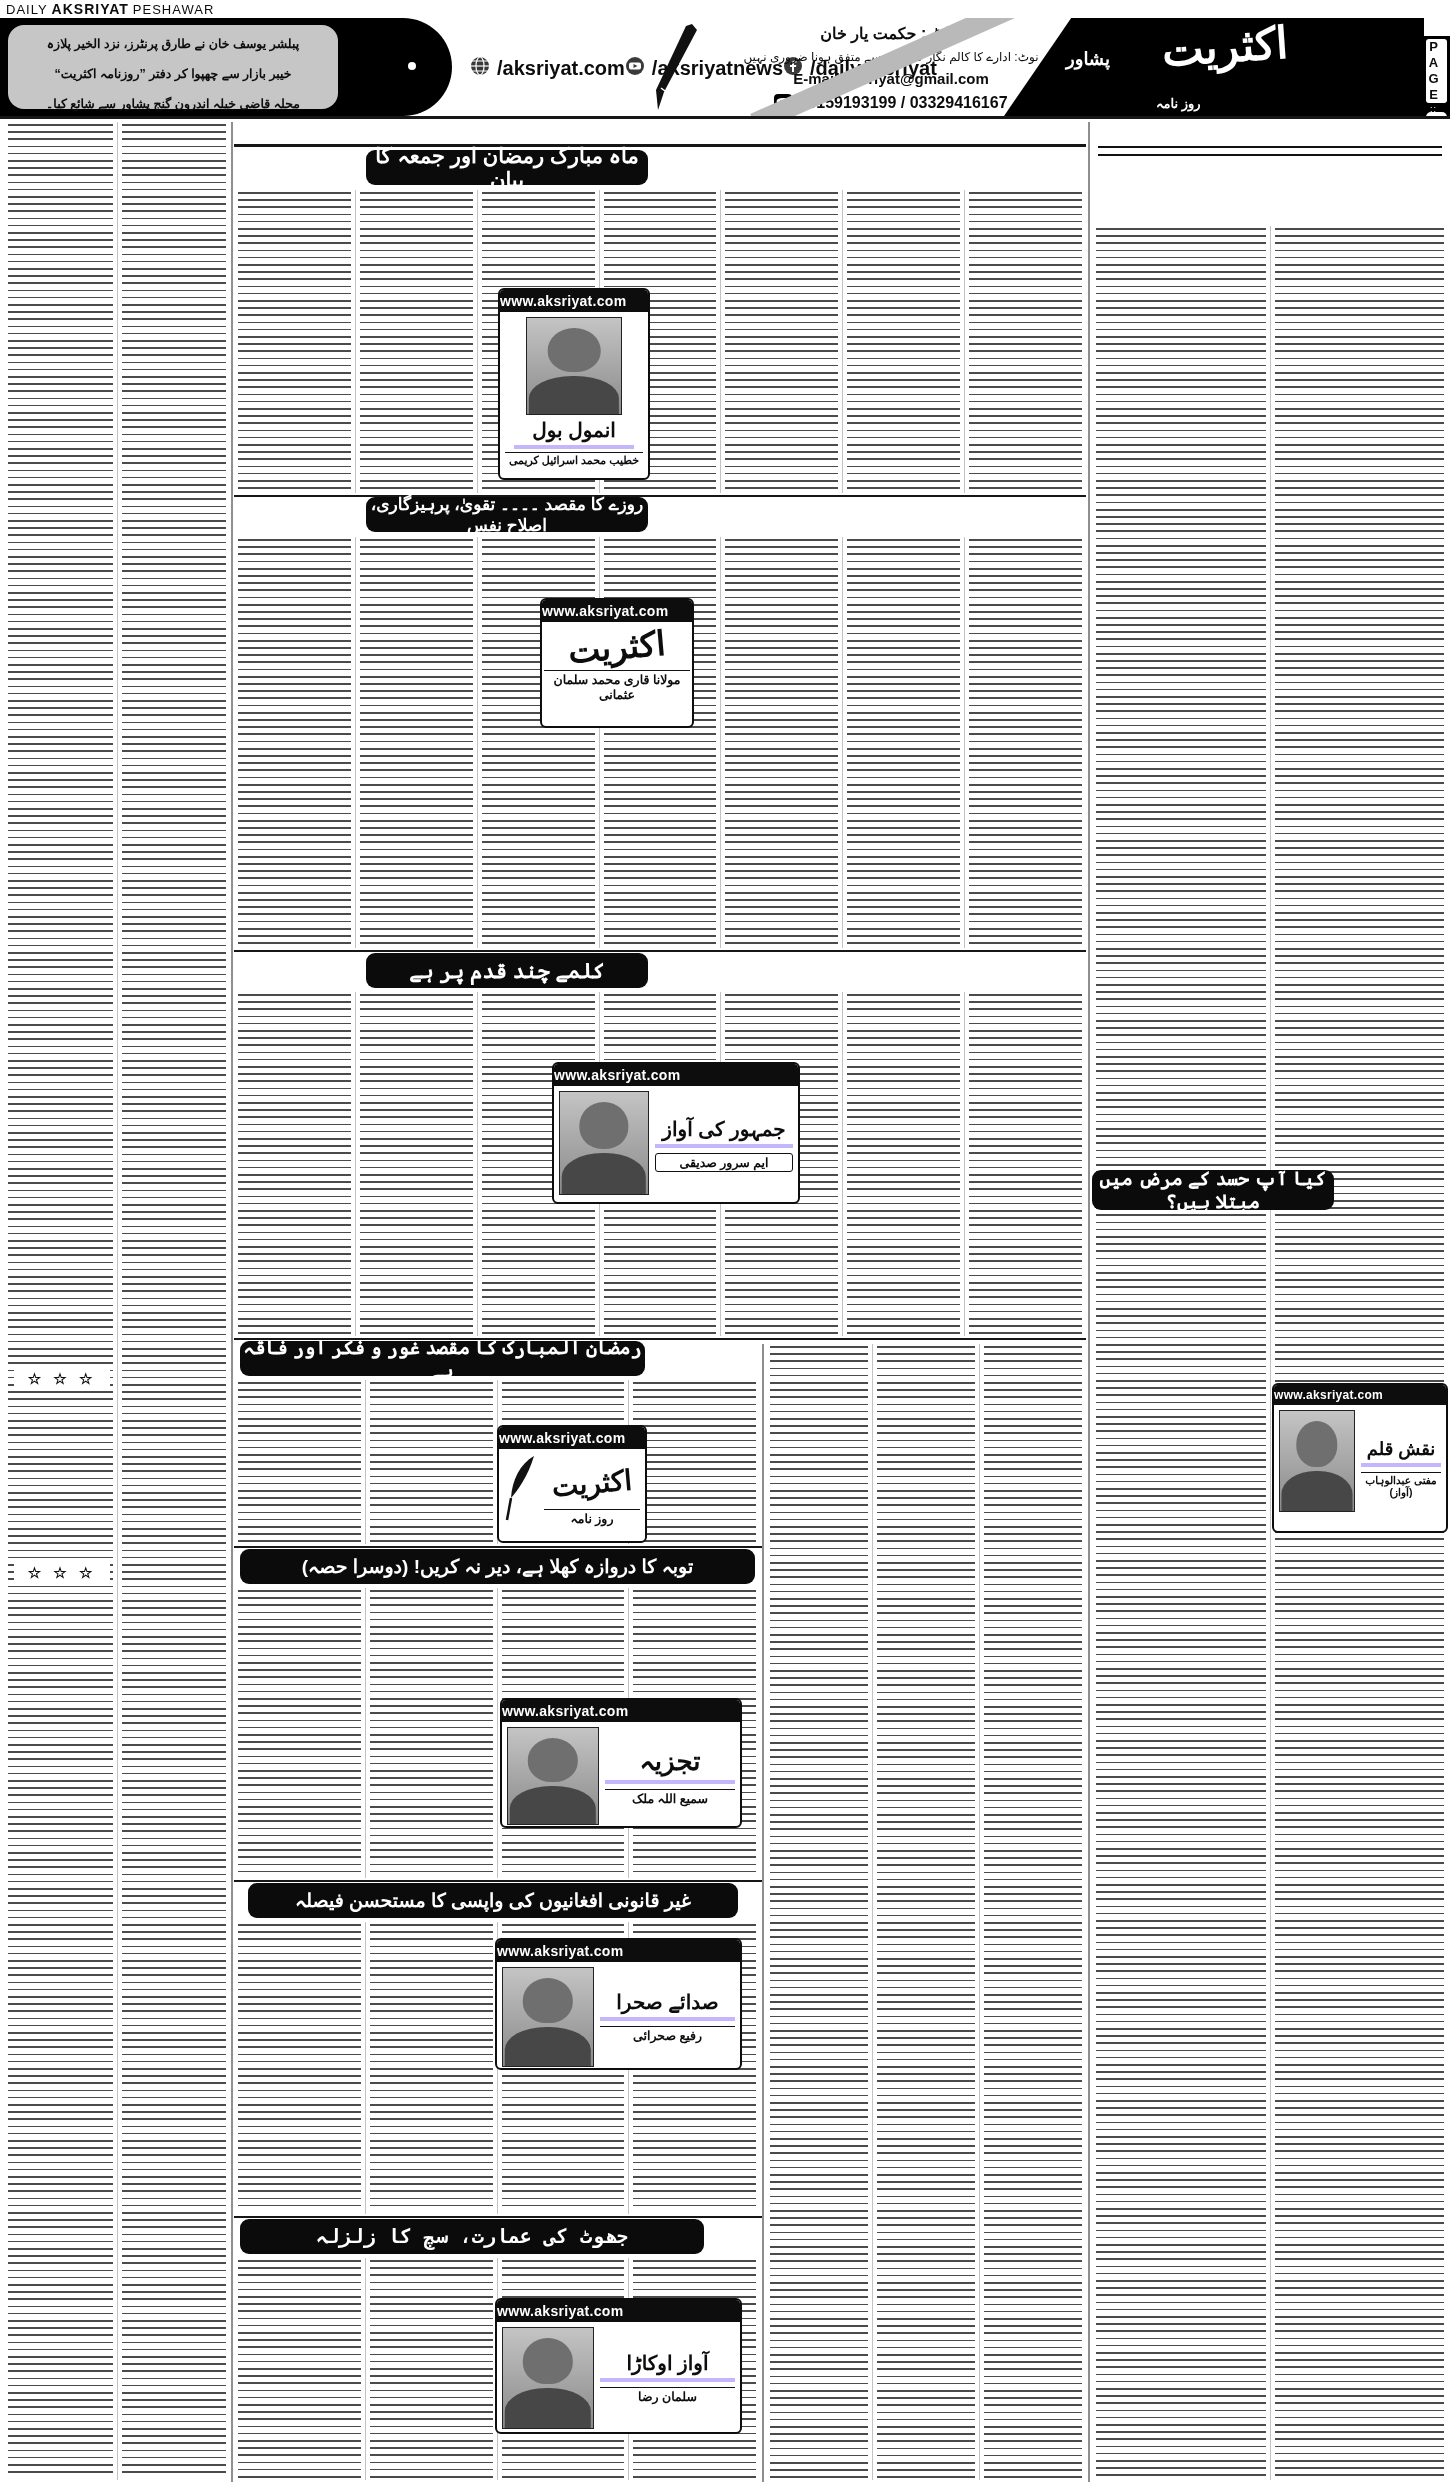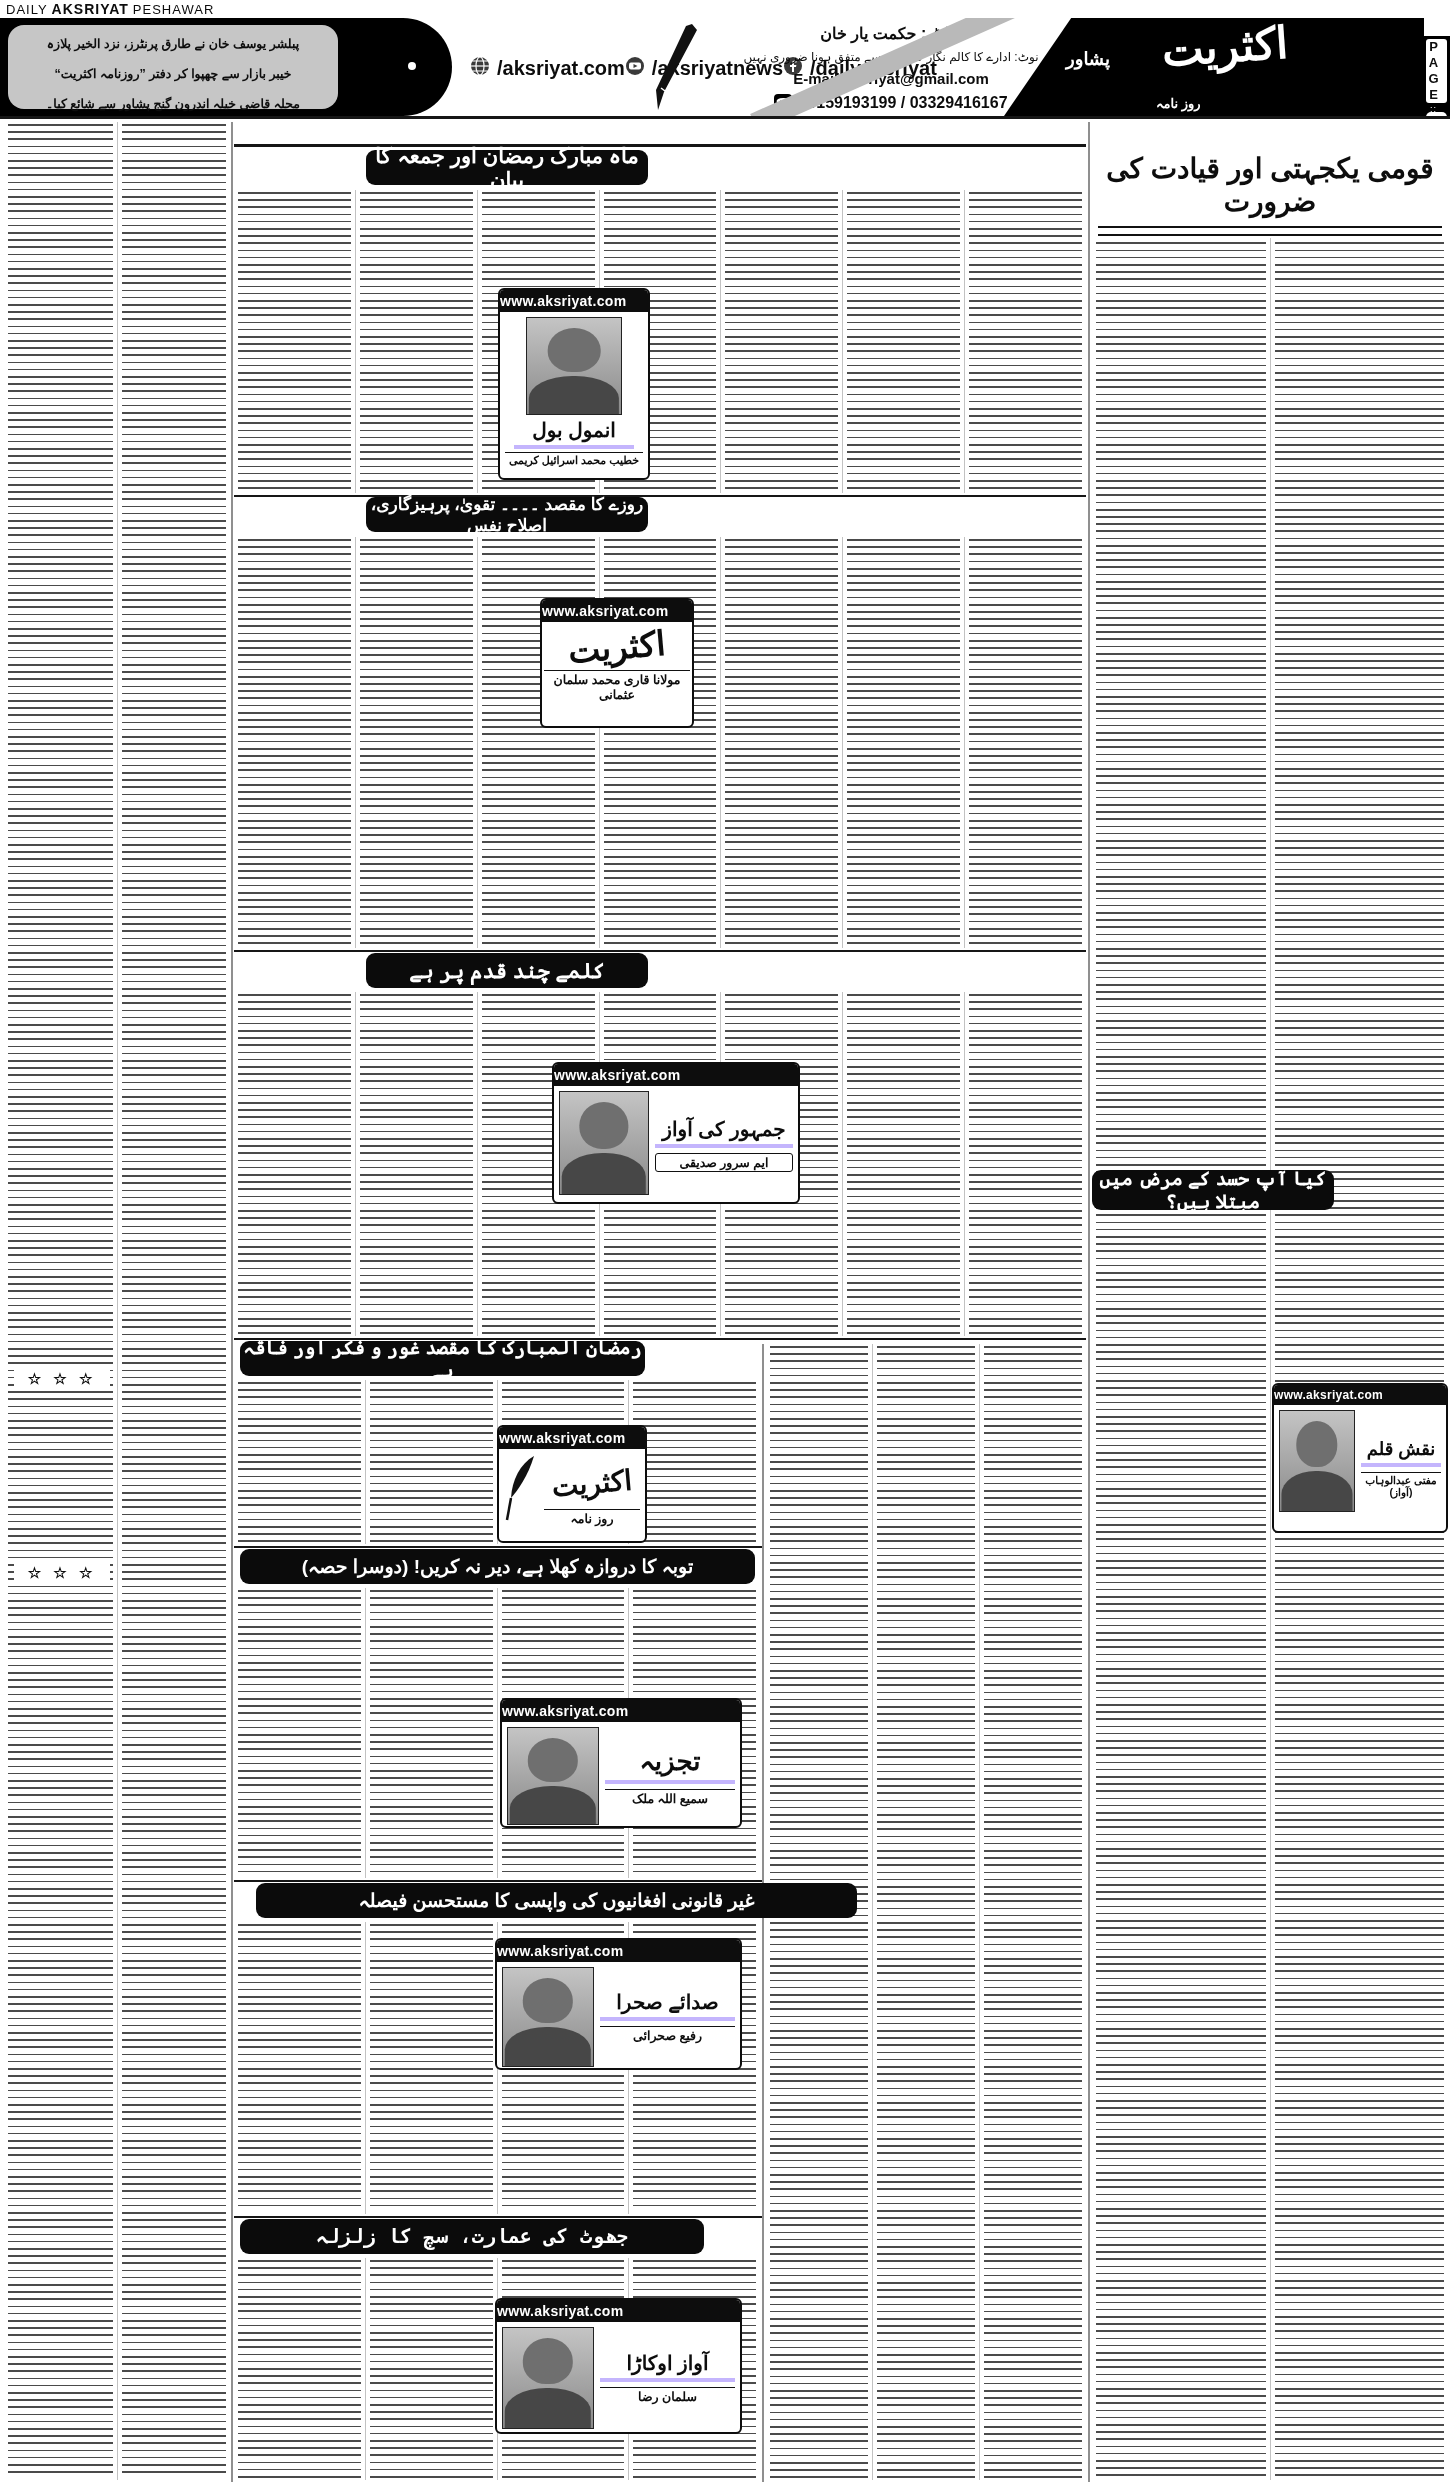--- a/index.html
+++ b/index.html
@@ -312,31 +312,30 @@
       </div>
       <div class="col">
         <div class="greek"></div>
       </div>
     </div>
 
   <div class="stars abs" style="left:14px;top:1368px;width:96px;">☆ ☆ ☆</div>
   <div class="stars abs" style="left:14px;top:1562px;width:96px;">☆ ☆ ☆</div>
 
   <div id="mainhead" class="abs">
-    <div class="t">قومی یکجہتی اور قیادت کی ضرورت</div>
     <div class="dbl"></div>
   </div>
   <div class="hbar sm" style="left:1092px;top:1170px;width:242px;height:40px;">کیا آپ حسد کے مرض میں مبتلا ہیں؟</div>
 
   <div class="hbar" style="left:366px;top:150px;width:282px;height:35px;font-size:21px;">ماہ مبارک رمضان اور جمعہ کا بیان</div>
   <div class="hbar" style="left:366px;top:497px;width:282px;height:35px;font-size:17px;">روزے کا مقصد ۔۔۔۔ تقویٰ، پرہیزگاری، اصلاح نفس</div>
   <div class="hbar" style="left:366px;top:953px;width:282px;height:35px;font-size:21px;">کلمے چند قدم پر ہے</div>
   <div class="hbar" style="left:240px;top:1341px;width:405px;height:35px;font-size:19px;">رمضان المبارک کا مقصد غور و فکر اور فاقہ ہے</div>
   <div class="hbar" style="left:240px;top:1549px;width:515px;height:35px;font-size:19px;">توبہ کا دروازہ کھلا ہے، دیر نہ کریں! (دوسرا حصہ)</div>
-  <div class="hbar" style="left:256px;top:1883px;width:601px;height:35px;font-size:19px;">غیر قانونی افغانیوں کی واپسی کا مستحسن فیصلہ</div>
+  <div class="hbar" style="left:248px;top:1883px;width:490px;height:35px;font-size:19px;">غیر قانونی افغانیوں کی واپسی کا مستحسن فیصلہ</div>
   <div class="hbar" style="left:240px;top:2219px;width:464px;height:35px;font-size:20px;font-family:Liberation Mono, monospace;">جھوٹ کی عمارت، سچ کا زلزلہ</div>
 
   <div class="card" style="left:498px;top:288px;width:152px;height:192px;">
     <div class="www">www.aksriyat.com</div>
     <div class="cbody stack">
       <div class="photo" style="width:94px;height:96px;"></div>
       <div class="ctitle" style="width:120px;">انمول بول</div>
       <div class="cname plain" style="width:132px;font-size:11px;">خطیب محمد اسرائیل کریمی</div>
     </div>
   </div>

